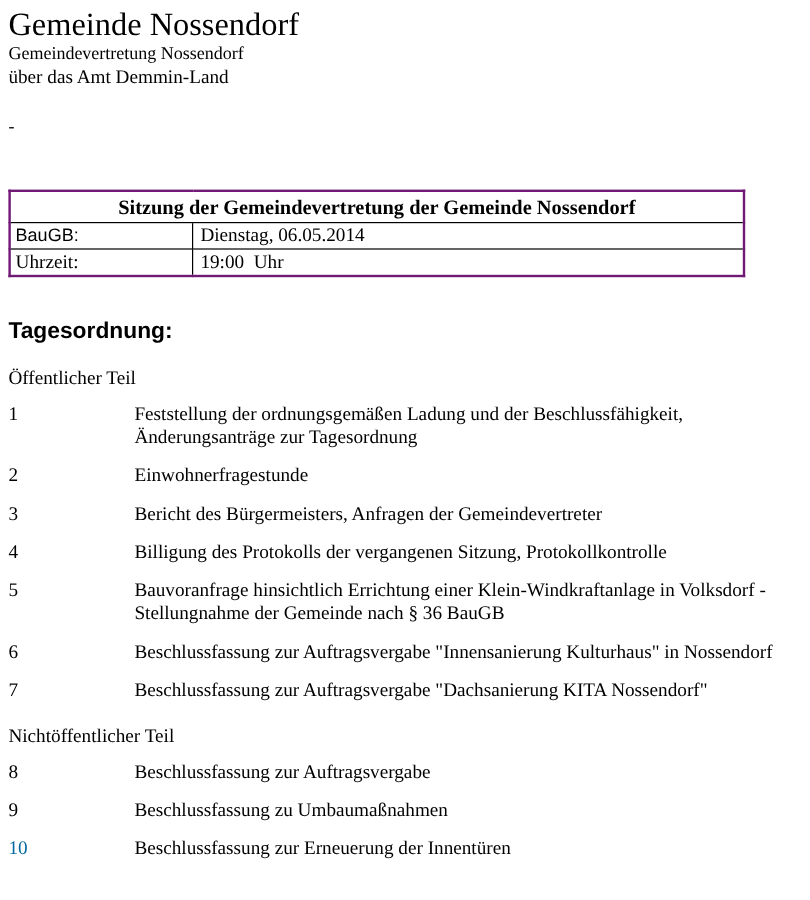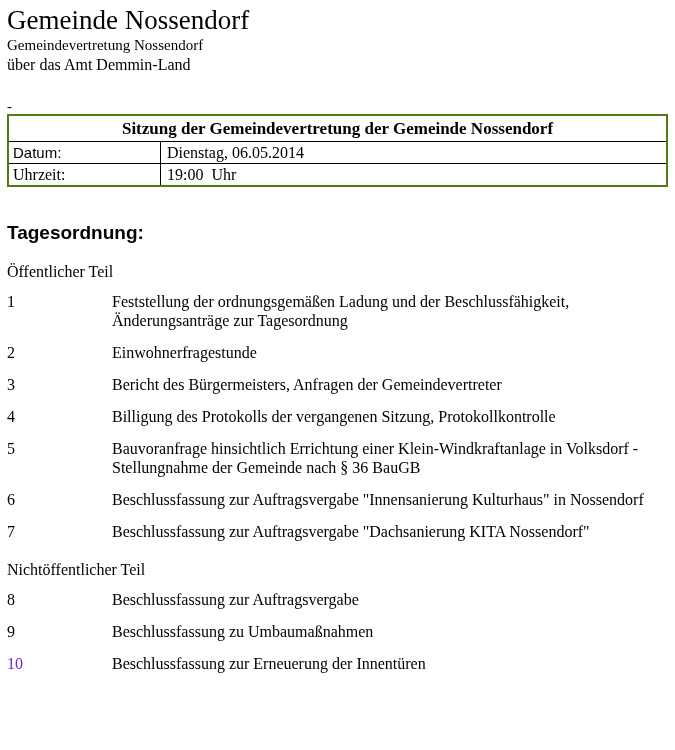--- a/index.html
+++ b/index.html
@@ -30,22 +30,23 @@
     line-height: 18px;
   }
   .dash-mark {
     margin-top: 24px;
     font-size: 15px;
     line-height: 16px;
     height: 16px;
   }
   table.meeting {
     border-collapse: collapse;
-    width: 661px;
-    border: 2px solid #4d7c0f;
+    width: 614px;
+    margin-top: 44px;
+    border: 2px solid #701a75;
   }
   table.meeting th,
   table.meeting td {
     border: 1px solid #000;
   }
   th.table-title-cell {
     font-size: 17px;
     font-weight: bold;
     text-align: center;
     padding: 3px 0 2px 0;
@@ -114,21 +115,21 @@
   <div class="dash-mark">-</div>
 
   <table class="meeting">
     <thead>
       <tr>
         <th class="table-title-cell" colspan="2">Sitzung der Gemeindevertretung der Gemeinde Nossendorf</th>
       </tr>
     </thead>
     <tbody>
         <tr>
-          <td class="label-cell label-sans">Datum:</td>
+          <td class="label-cell label-sans">BauGB:</td>
           <td class="value-cell">Dienstag, 06.05.2014</td>
         </tr>
         <tr>
           <td class="label-cell">Uhrzeit:</td>
           <td class="value-cell">19:00  Uhr</td>
         </tr>
       </tbody>
   </table>
 
   <div class="agenda-heading">Tagesordnung:</div>
@@ -168,18 +169,18 @@
       <div class="section-title">Nichtöffentlicher Teil</div>
       <div class="agenda-item">
         <span class="item-number">8</span>
         <span class="item-text">Beschlussfassung zur Auftragsvergabe</span>
       </div>
       <div class="agenda-item">
         <span class="item-number">9</span>
         <span class="item-text">Beschlussfassung zu Umbaumaßnahmen</span>
       </div>
       <div class="agenda-item">
-        <span class="item-number" style="color: #6d28d9;">10</span>
+        <span class="item-number" style="color: #0369a1;">10</span>
         <span class="item-text">Beschlussfassung zur Erneuerung der Innentüren</span>
       </div>
     </div>
 
 </div>
 
 </body></html>

